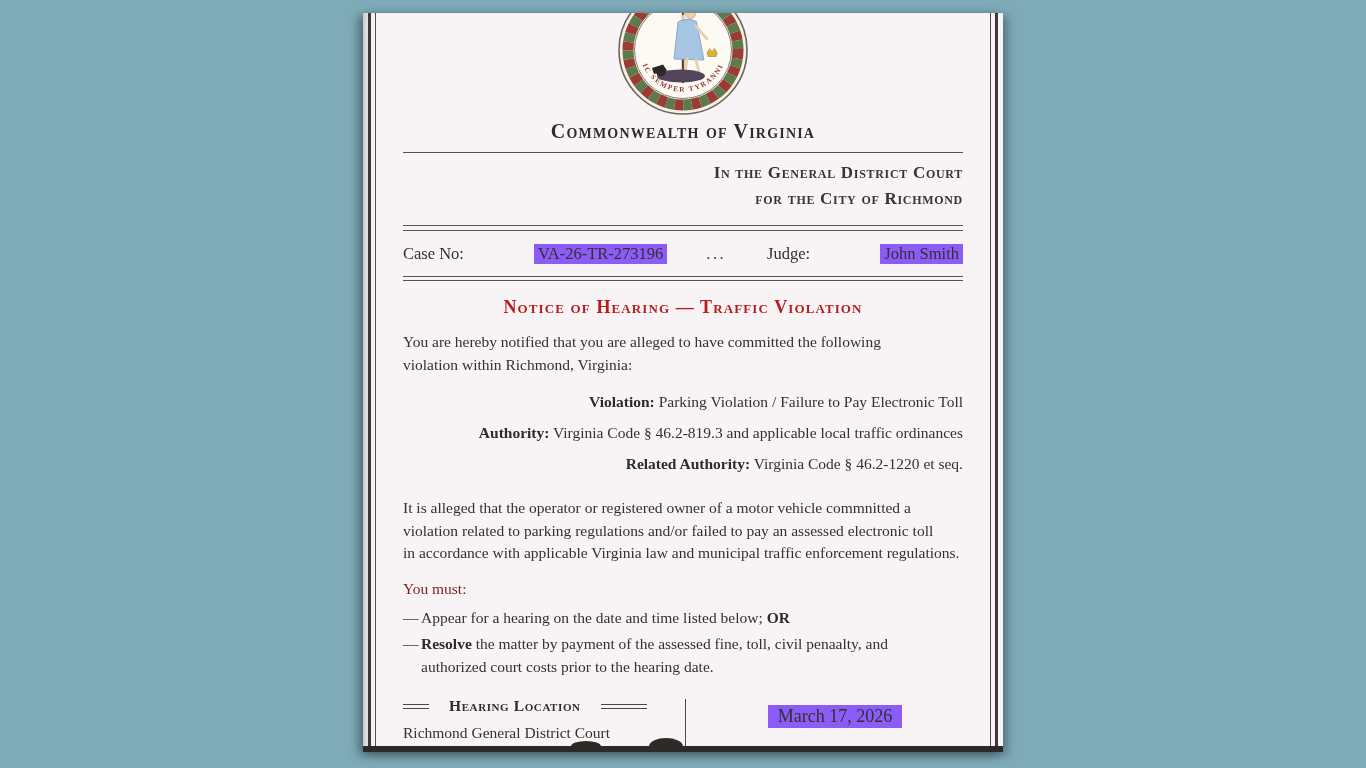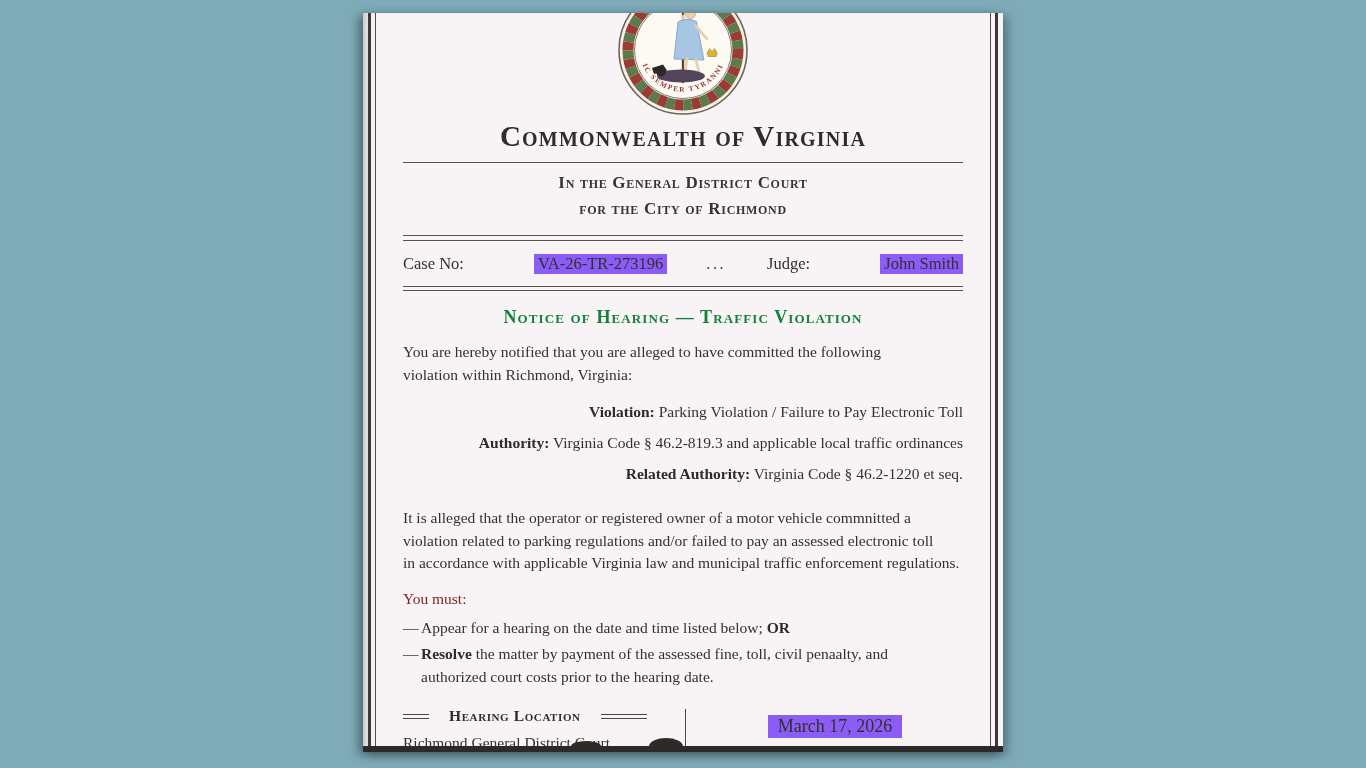--- a/index.html
+++ b/index.html
@@ -26,34 +26,34 @@
   .edge.r1 { right:5px; width:2.6px; }
   .edge.r2 { right:12px; width:1.2px; background:#4e4b48; }
 
   .content { flex:1; display:flex; flex-direction:column; padding:0 40px; }
 
   .seal-wrap { height:92px; overflow:visible; text-align:center; }
   .seal-wrap svg { margin-top:-29px; }
 
   .cw-title {
     text-align:center; font-variant:small-caps; font-weight:600;
-    font-size:29px; letter-spacing:1.2px; color:#2f2c2a; margin-top:15px;
+    font-size:20px; letter-spacing:1.2px; color:#2f2c2a; margin-top:15px;
   }
   .rule-single { border:0; border-top:1.4px solid #57524e; margin-top:9px; }
-  .court-lines { text-align:center; margin-top:7px; font-variant:small-caps;
+  .court-lines { text-align:right; margin-top:7px; font-variant:small-caps;
     font-weight:600; font-size:17px; letter-spacing:.7px; line-height:26px; color:#383431; }
   .rule-double { height:5.5px; border-top:1.6px solid #57524e; border-bottom:1.3px solid #57524e; margin-top:13px; }
 
   .case-row { display:flex; align-items:baseline; padding:13px 0 12px 0; font-size:16.5px; white-space:nowrap;gap:33px; }
   .case-row .dots { flex:1; overflow:hidden; letter-spacing:2.4px; margin:0 10px 0 6px; color:#44403d; }
   .hl { background:#8b5cf6; padding:0 4px; }
 
   .notice-title {
     text-align:center; font-variant:small-caps; font-weight:700;
-    font-size:18px; letter-spacing:1.1px; margin-top:16px; color:#15803d;
+    font-size:18px; letter-spacing:1.1px; margin-top:16px; color:#b91c1c;
   }
   .para { font-size:15.5px; line-height:22.5px; white-space:pre-line; }
   .intro { margin-top:13px; }
   .fields { margin-top:15px;text-align:right; }
   .field { font-size:15.5px; line-height:22.5px; margin-bottom:8.5px; }
   .field b, .bold { font-weight:700; color:#2e2b29; }
   .allegation { margin-top:13px; }
   .you-must { font-weight:400; font-size:15.5px; margin-top:15px; color:#7f1d1d; }
   .options { margin-top:9px; }
   .option { font-size:15.5px; line-height:22.5px; margin-bottom:4px; display:flex; }

